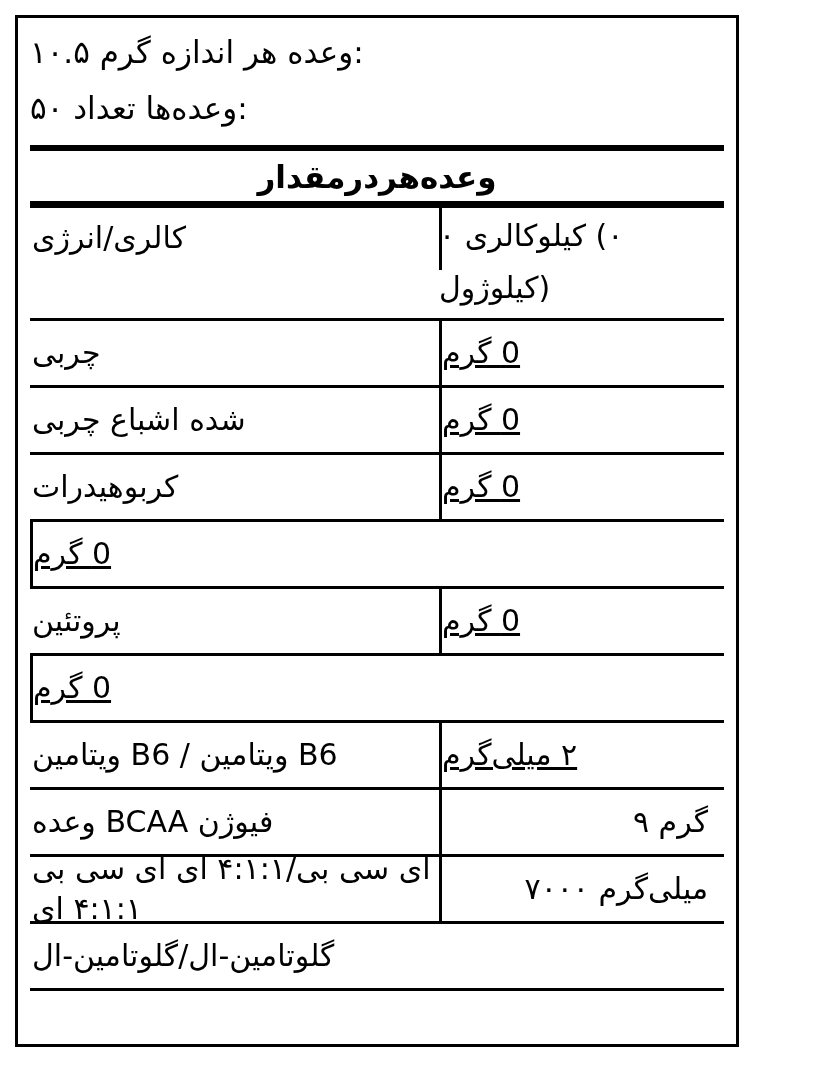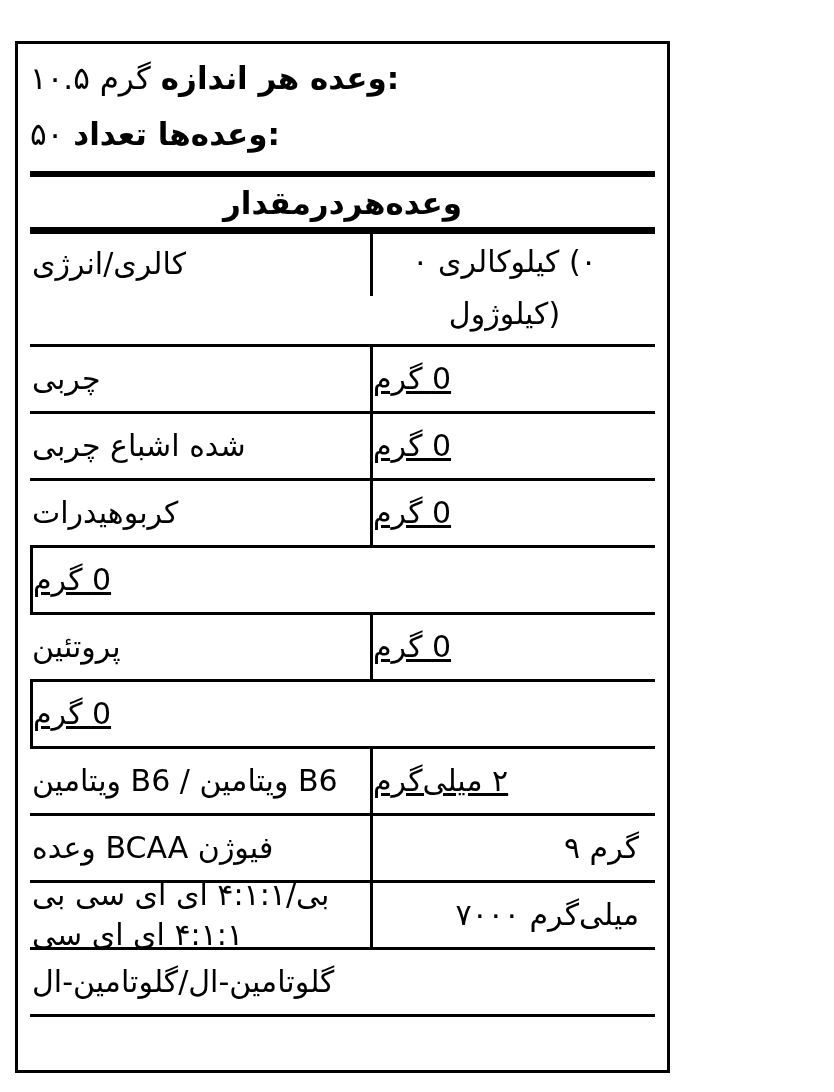--- a/index.html
+++ b/index.html
@@ -2,28 +2,28 @@
 <html><head>
 <meta charset="utf-8">
 <style>
   html,body{margin:0;padding:0;}
   body{
     width:834px;height:1092px;background:#ffffff;
     font-family:"DejaVu Sans",sans-serif;color:#000;
     position:relative;overflow:hidden;
   }
   .frame{
-    position:absolute;left:15px;top:41px;
-    width:655px;height:1032px;box-sizing:border-box;
+    position:absolute;left:15px;top:15px;
+    width:724px;height:1032px;box-sizing:border-box;
     border:3px solid #000;
     padding:0 12px;
   }
   .topline{height:56px;display:flex;align-items:center;font-size:31px;}
   .topline .val{margin-right:10px;}
-  .bold{font-weight:bold;text-align:right;}
+  .bold{font-weight:normal;text-align:right;}
   .rule-thick{height:6px;background:#000;margin:9px 0 4px 0;}
   .header-line{height:44px;display:flex;align-items:center;font-size:31px;font-weight:bold;justify-content:center;}
   .rule-table-top{height:7px;background:#000;margin:2px 0 0 0;}
   .rows{}
   .row{
     display:flex;flex-direction:row;align-items:center;
     height:67px;box-sizing:border-box;border-bottom:3px solid #000;
     font-size:30px;
   }
   .row.tall{height:113px;align-items:flex-start;}
@@ -34,21 +34,21 @@
     display:flex;align-items:center;justify-content:flex-end;
     border-left:3px solid #000;
     padding-right:16px;text-align:right;line-height:52px;
   }
   .row.tall .cell-value{
     border-left:none;position:relative;align-items:flex-start;padding-top:2px;
   }
   .row.tall .cell-value::before{
     content:"";position:absolute;left:0;top:0;width:3px;height:62px;background:#000;
     }
-  .row.tall .cell-value .vwrap{display:block;width:100%;text-align:center;}
+  .row.tall .cell-value .vwrap{display:block;width:100%;text-align:left;}
   .cell-value.mode-rtl{direction:rtl;text-decoration:underline;}
   .top-block{padding-top:6px;}
   bdi{unicode-bidi:isolate;}
 </style>
 </head>
 <body>
 
 <div class="frame">
   <div class="top-block">
     <div class="topline">

